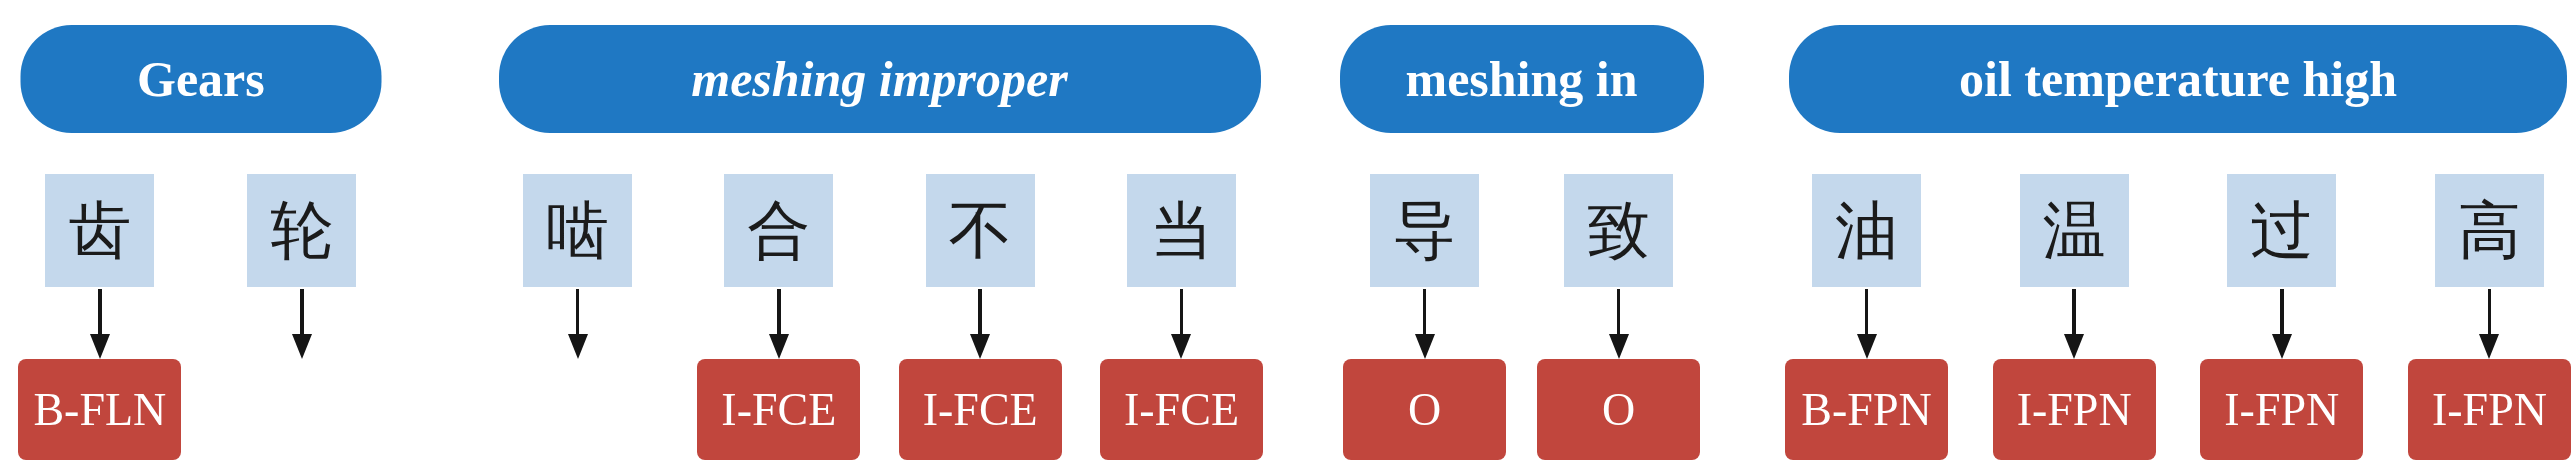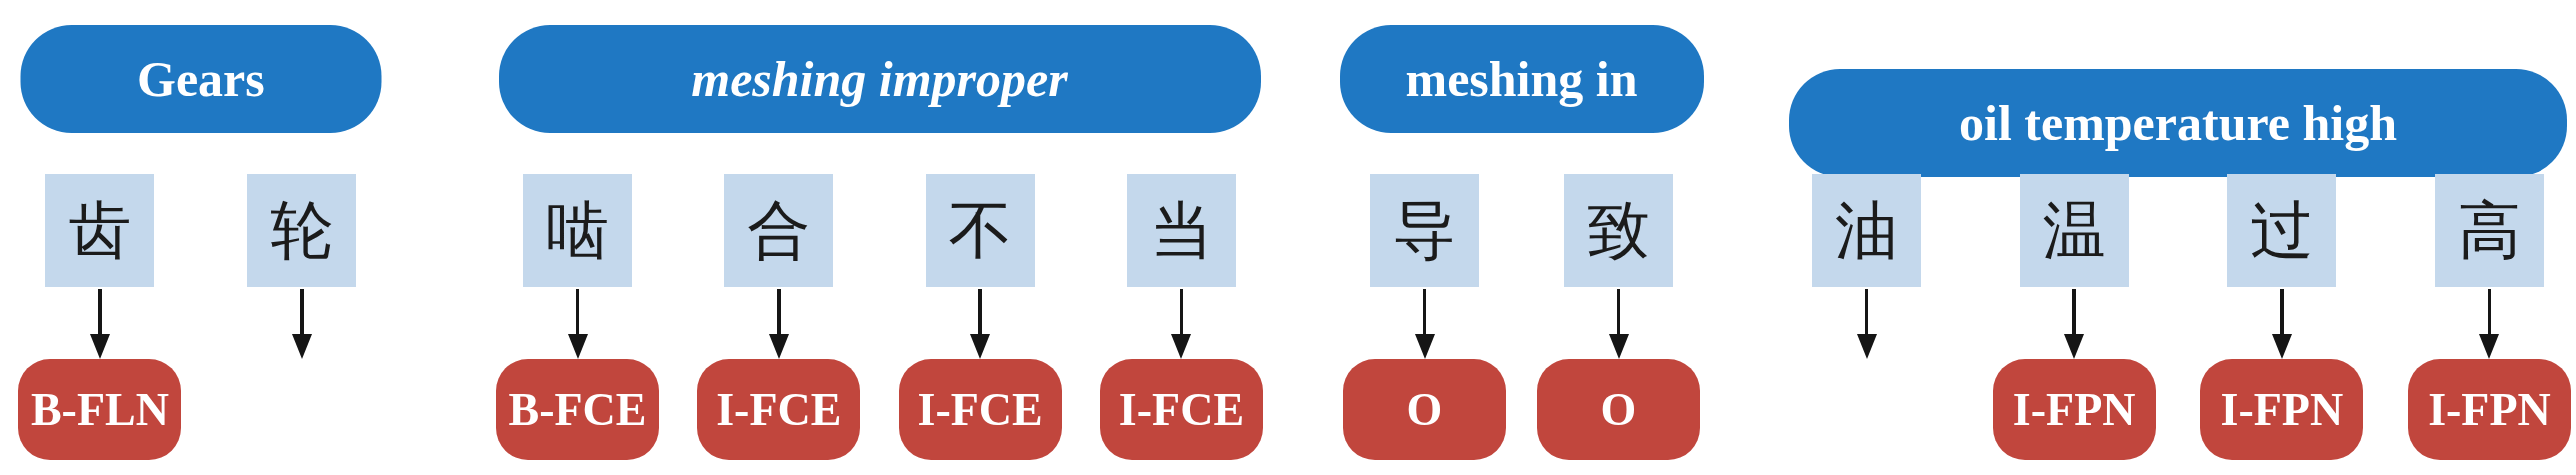--- a/index.html
+++ b/index.html
@@ -31,21 +31,21 @@
     font-weight: bold;
     font-size: 50px;
     display: flex;
     align-items: center;
     justify-content: center;
     white-space: nowrap;
   }
   .g1 .header-pill { width: 361px; }
   .g2 .header-pill { width: 762px; font-style: italic; }
   .g3 .header-pill { width: 364px; }
-  .g4 .header-pill { width: 778px; margin-top: 44px; }
+  .g4 .header-pill { width: 778px; }
 
   .token-row {
     position: absolute;
     top: 174px;
     left: 0;
     right: 0;
     display: flex;
     justify-content: space-between;
   }
 
@@ -87,24 +87,24 @@
     height: 0;
     border-left: 10px solid transparent;
     border-right: 10px solid transparent;
     border-top: 25px solid var(--arrow-black, #151515);
     margin-top: -0.6px;
   }
 
   .tag-pill {
     width: 163px;
     height: 101px;
-    border-radius: 32px;
+    border-radius: 8px;
     background: var(--tag-red, #c1463d);
     color: var(--text-white, #ffffff);
-    font-weight: bold;
+    font-weight: normal;
     font-size: 46px;
     display: flex;
     align-items: center;
     justify-content: center;
     white-space: nowrap;
   }
 </style>
 </head>
 <body>
 
@@ -133,21 +133,20 @@
 
   <section class="group g2">
     <div class="header-pill">meshing improper</div>
     <div class="token-row">
       <div class="token-col">
         <div class="char-box">啮</div>
         <div class="arrow">
             <i class="stem"></i>
             <i class="head"></i>
           </div>
-        <div class="tag-pill">B-FCE</div>
       </div>
       <div class="token-col">
         <div class="char-box">合</div>
         <div class="arrow">
             <i class="stem"></i>
             <i class="head"></i>
           </div>
         <div class="tag-pill">I-FCE</div>
       </div>
       <div class="token-col">
@@ -193,20 +192,21 @@
 
   <section class="group g4">
     <div class="header-pill">oil temperature high</div>
     <div class="token-row">
       <div class="token-col">
         <div class="char-box">油</div>
         <div class="arrow">
             <i class="stem"></i>
             <i class="head"></i>
           </div>
+        <div class="tag-pill">B-FPN</div>
       </div>
       <div class="token-col">
         <div class="char-box">温</div>
         <div class="arrow">
             <i class="stem"></i>
             <i class="head"></i>
           </div>
         <div class="tag-pill">I-FPN</div>
       </div>
       <div class="token-col">

